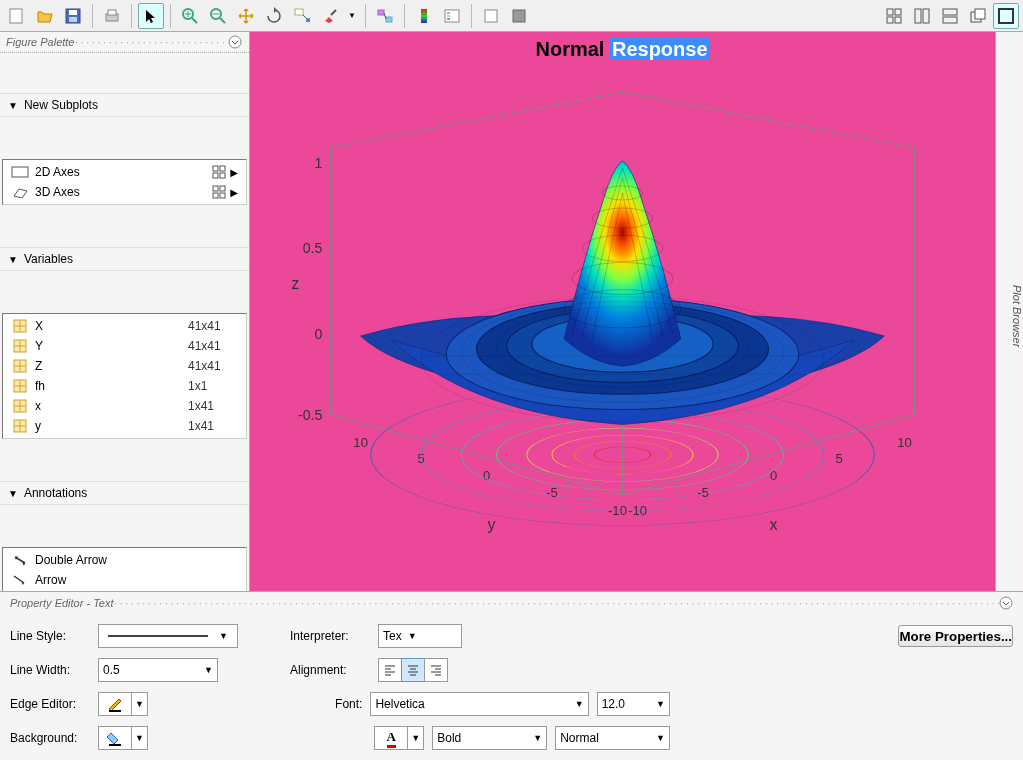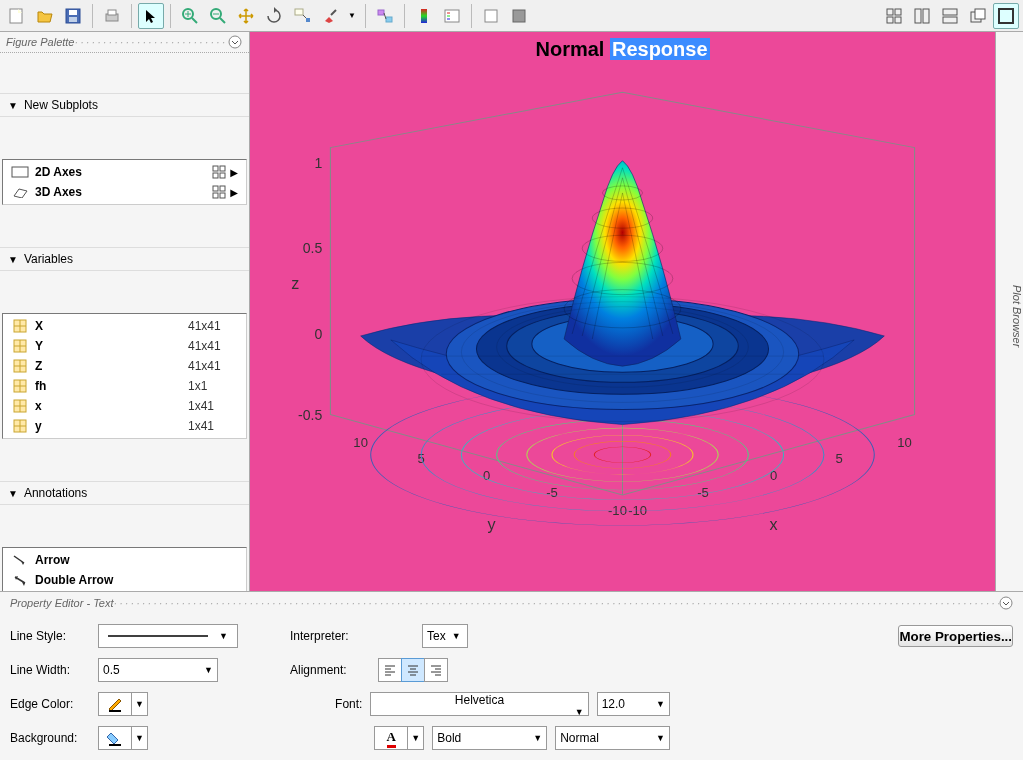--- a/index.html
+++ b/index.html
@@ -18,21 +18,21 @@
 
 .left-panel { width: 250px; border-right: 1px solid #aaa; display: flex; flex-direction: column; background: #f5f5f5; gap: 40px; }
 .panel-title { font-style: italic; color: #666; font-size: 11px; padding: 2px 6px; display: flex; align-items: center; border-bottom: 1px dotted #aaa; }
 .panel-title .dots { flex: 1; letter-spacing: 2px; overflow: hidden; color: #aaa; white-space: nowrap; }
 .panel-title .arrow { width: 16px; height: 16px; display: flex; align-items: center; justify-content: center; cursor: pointer; }
 .section-header { display: flex; align-items: center; padding: 4px 8px; font-weight: normal; background: #f5f5f5; border-bottom: 1px solid #ddd; border-top: 1px solid #ddd; cursor: pointer; }
 .section-header .tri { margin-right: 6px; font-size: 10px; }
 .section-body { background: #fff; border: 1px inset #ccc; margin: 2px; padding: 2px; }
 .list-row { display: flex; align-items: center; padding: 3px 6px; cursor: pointer; }
 .list-row .ico { width: 18px; height: 14px; margin-right: 6px; display: inline-flex; align-items: center; justify-content: center; }
-.list-row .lbl { flex: 1; font-weight: bold; }
+.list-row .lbl { flex: 1; }
 .list-row .sz { width: 50px; color: #333; }
 .list-row .grid-ico { margin-left: 4px; }
 .list-row .chev { margin-left: 4px; font-size: 10px; }
 
 
 .plot-area { flex: 1; display: flex; flex-direction: column; position: relative; }
 .tabbar { height: 28px; background: #eee; display: flex; align-items: flex-end; padding: 0 6px; }
 .tab { background: #fff; border: 1px solid #999; border-bottom: none; border-radius: 4px 4px 0 0; padding: 4px 8px; display: flex; align-items: center; gap: 6px; cursor: pointer; }
 .tab .x { font-size: 11px; color: #666; cursor: pointer; padding: 0 2px; }
 .canvas-wrap { flex: 1; background: #ec4899; position: relative; overflow: hidden; }
@@ -343,35 +343,35 @@
       </div>
 
     <div class="section-header">
       <span class="tri">▼</span>
       <span>Annotations</span>
     </div>
     <div class="section-body" id="anno-body">
         <div class="list-row">
           <span class="ico">
             <svg width="18" height="14">
-              <line x1="3" y1="3" x2="13" y2="10" stroke="#333" stroke-width="1.5"></line>
-              <path d="M13 10 L10 8 L12 12 Z" fill="#333"></path>
-            </svg>
-          </span>
-          <span class="lbl">Arrow</span>
-        </div>
-        <div class="list-row">
-          <span class="ico">
-            <svg width="18" height="14">
               <line x1="4" y1="4" x2="14" y2="10" stroke="#333" stroke-width="1.5"></line>
               <path d="M4 4 L7 3 L5 7 Z" fill="#333"></path>
               <path d="M14 10 L11 9 L13 13 Z" fill="#333"></path>
             </svg>
           </span>
           <span class="lbl">Double Arrow</span>
+        </div>
+        <div class="list-row">
+          <span class="ico">
+            <svg width="18" height="14">
+              <line x1="3" y1="3" x2="13" y2="10" stroke="#333" stroke-width="1.5"></line>
+              <path d="M13 10 L10 8 L12 12 Z" fill="#333"></path>
+            </svg>
+          </span>
+          <span class="lbl">Arrow</span>
         </div>
         <div class="list-row">
           <span class="ico">
             <svg width="18" height="14">
               <rect x="1" y="1" width="7" height="6" fill="none" stroke="#333"></rect>
               <line x1="8" y1="4" x2="15" y2="11" stroke="#333" stroke-width="1.5"></line>
               <path d="M15 11 L12 9 L14 13 Z" fill="#333"></path>
             </svg>
           </span>
           <span class="lbl">Text Arrow</span>
@@ -500,21 +500,21 @@
       <span class="prop-label">Line Style:</span>
       <div class="combo" style="width:140px;">
         <svg width="110" height="10">
             <line x1="5" y1="5" x2="105" y2="5" stroke="#000" stroke-width="1.5"></line>
           </svg>
         <span class="arr">▼</span>
       </div>
     </div>
     <div class="prop-row">
       <span class="prop-label">Interpreter:</span>
-      <div class="combo" style="width:46px;margin-left:44px;">
+      <div class="combo" style="width:84px;">
         <span>Tex</span>
         <span class="arr">▼</span>
       </div>
     </div>
     <div class="prop-row">
         <button class="more-btn">More Properties...</button>
       </div>
 
     <div class="prop-row">
       <span class="prop-label">Line Width:</span>
@@ -548,34 +548,34 @@
               <line x1="6" y1="6" x2="12" y2="6" stroke="#333"></line>
               <line x1="2" y1="9" x2="12" y2="9" stroke="#333"></line>
               <line x1="6" y1="12" x2="12" y2="12" stroke="#333"></line>
             </svg>
           </div>
       </div>
     </div>
     <div></div>
 
     <div class="prop-row">
-      <span class="prop-label">Edge Color:</span>
+      <span class="prop-label">Edge Editor:</span>
       <div style="display:flex;">
         <div class="color-btn">
             <svg width="18" height="16">
               <path d="M3 13 L13 3 L15 5 L5 15 Z" fill="#fa0" stroke="#850"></path>
               <rect x="3" y="14" width="12" height="2" fill="#000"></rect>
             </svg>
           </div>
         <div class="split-arr">▼</div>
       </div>
     </div>
     <div class="prop-row">
       <span class="prop-label" style="text-align:right;">Font:</span>
-      <div class="combo" style="width:240px;flex-direction:column;">
+      <div class="combo" style="width:240px;">
         <span>Helvetica</span>
         <span class="arr" style="margin-left:auto;">▼</span>
       </div>
       <div class="combo" style="width:80px;">
         <span>12.0</span>
         <span class="arr" style="margin-left:auto;">▼</span>
       </div>
     </div>
     <div></div>
 

